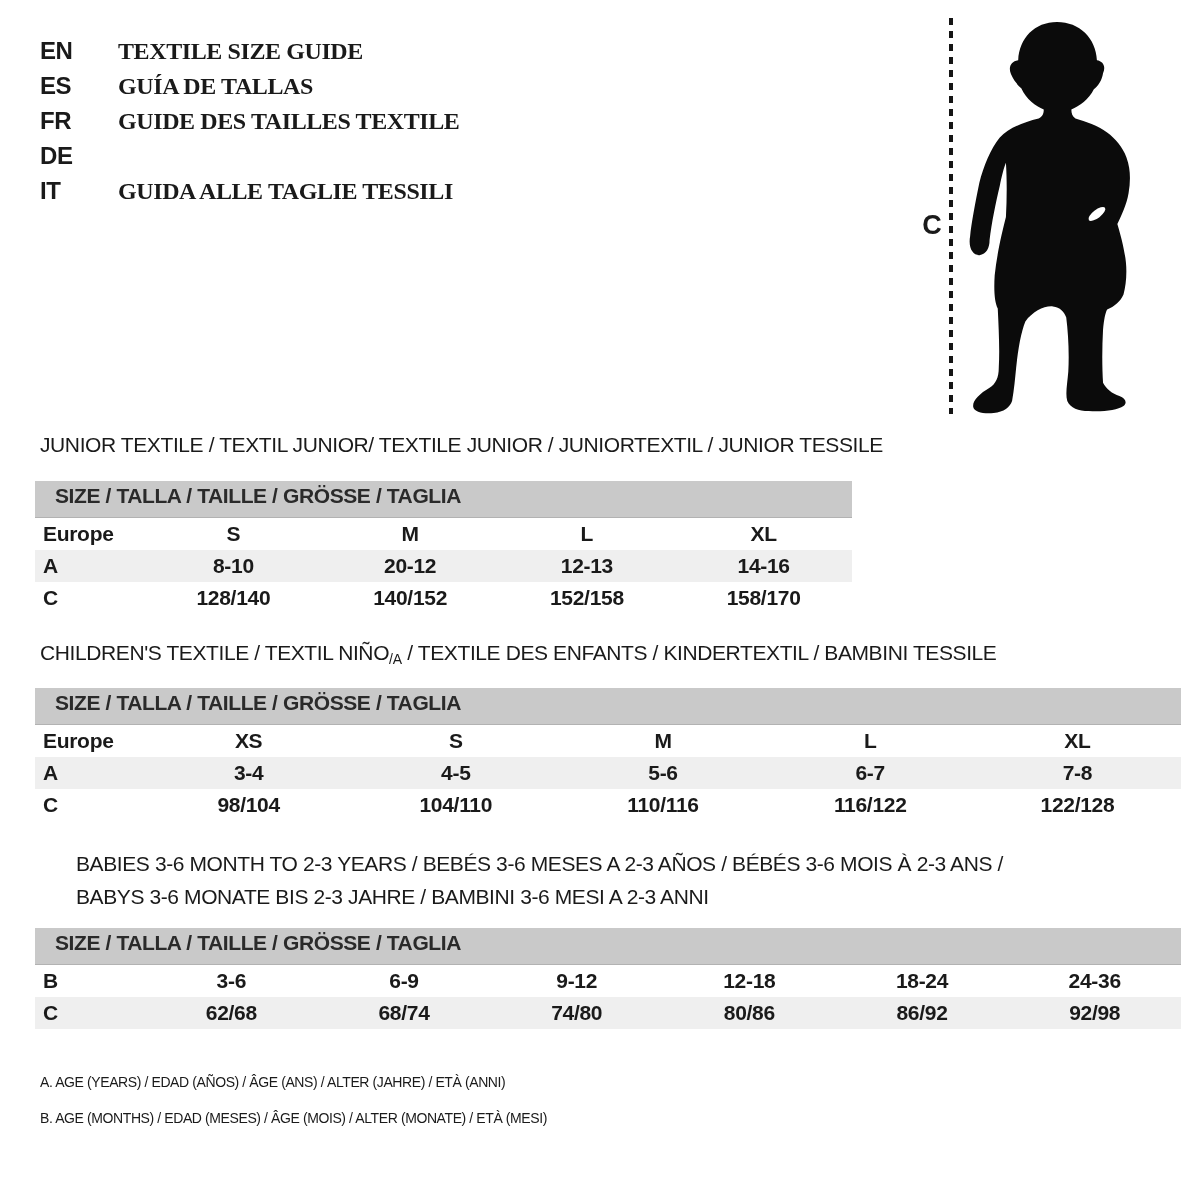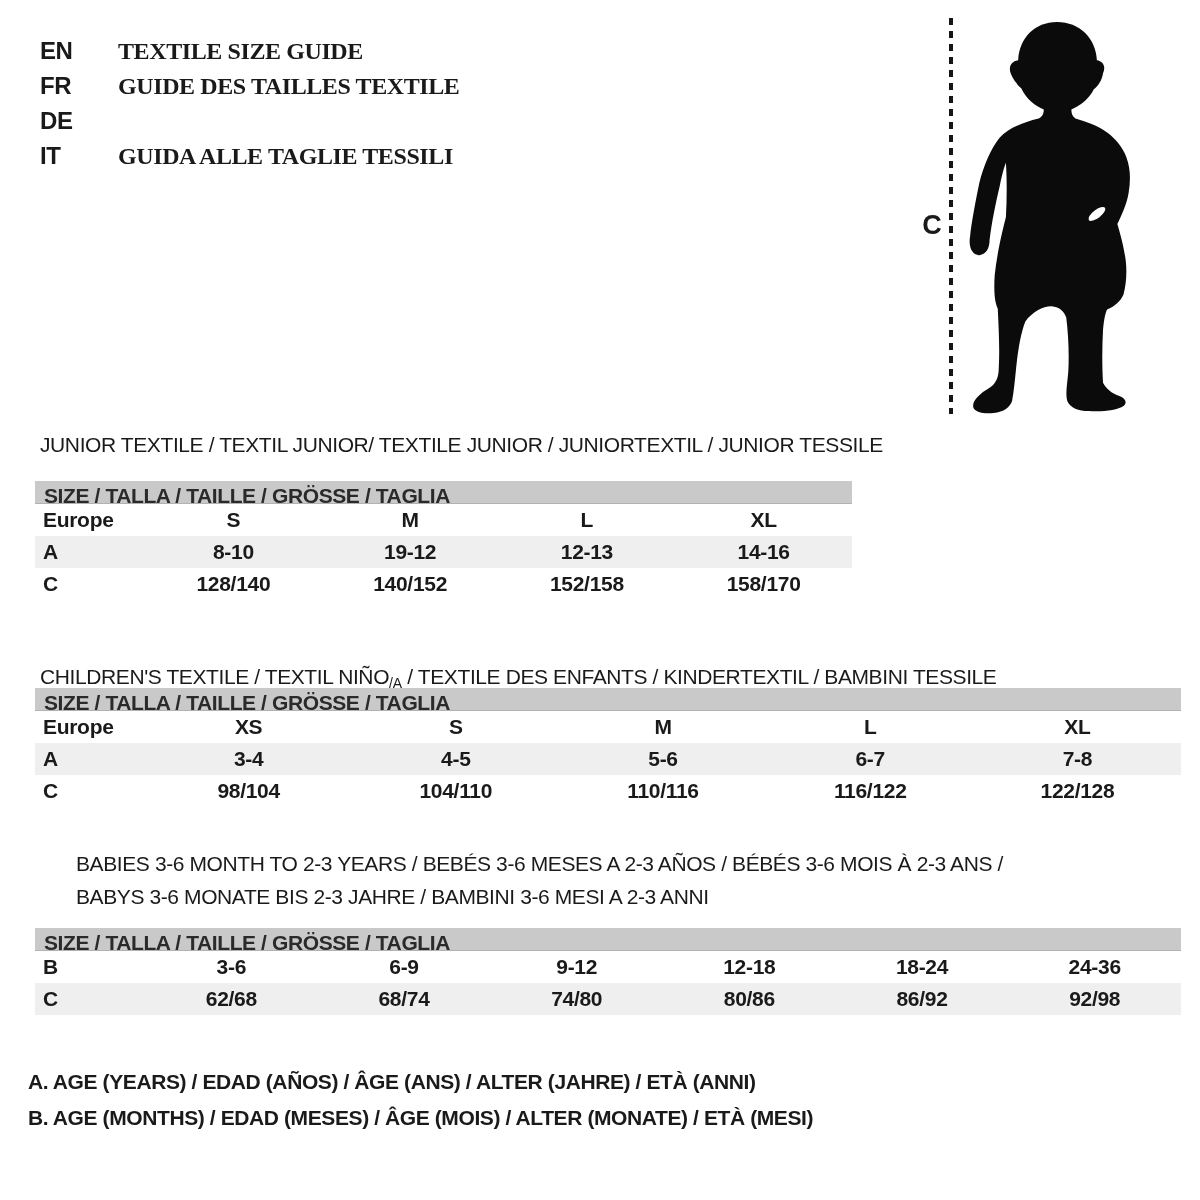--- a/index.html
+++ b/index.html
@@ -25,51 +25,55 @@
   }
   .silhouette{position:absolute;left:963px;top:16px;}
 
   
   .section-title{
     position:absolute;left:40px;font-size:21px;font-weight:400;letter-spacing:-0.4px;
     white-space:nowrap;
   }
   .section-title .sub{font-size:14px;vertical-align:-4px;letter-spacing:-0.2px;}
   .title-junior{top:433px;}
-  .title-children{top:641px;margin-top:24px;}
+  .title-children{top:641px;}
   .title-babies{top:847px;line-height:33px;margin-left:36px;}
 
   
   .size-table{position:absolute;left:35px;}
   .t-junior{top:481px;width:817px;}
   .t-children{top:688px;width:1146px;}
   .t-babies{top:928px;width:1146px;}
   .size-bar{
-    height:23px;background:#c9c9c9;border-bottom:1px solid #b2b2b2;
+    height:37px;background:#c9c9c9;border-bottom:1px solid #b2b2b2;
     font-size:21px;font-weight:700;color:#2a2a2a;letter-spacing:-0.4px;
-    line-height:29px;padding-left:9px;box-sizing:border-box;
+    line-height:29px;padding-left:20px;box-sizing:border-box;
   }
   .t-row{display:flex;align-items:center;height:32px;font-size:21px;font-weight:700;letter-spacing:-0.3px;}
   .t-row.shaded{background:#efefef;}
   .t-label{width:110px;padding-left:8px;box-sizing:border-box;text-align:left;}
   .t-cell{flex:1;text-align:center;}
 
   
-  .footnotes{position:absolute;left:28px;top:1064px;line-height:36px;
-    font-size:21px;font-weight:700;letter-spacing:-0.4px;}
+  .footnotes{position:absolute;left:40px;top:1064px;line-height:36px;
+    font-size:14px;font-weight:400;letter-spacing:-0.4px;}
 </style>
 </head>
 <body>
 
 <div id="page">
 
   <div class="lang-list">
     <div class="lang-row">
       <span class="lang-code">EN</span>
       <span class="lang-title">TEXTILE SIZE GUIDE</span>
+    </div>
+    <div class="lang-row">
+      <span class="lang-code">ES</span>
+      <span class="lang-title">GUÍA DE TALLAS</span>
     </div>
     <div class="lang-row">
       <span class="lang-code">FR</span>
       <span class="lang-title">GUIDE DES TAILLES TEXTILE</span>
     </div>
     <div class="lang-row">
       <span class="lang-code">DE</span>
     </div>
     <div class="lang-row">
       <span class="lang-code">IT</span>
@@ -110,21 +114,21 @@
     <div class="t-row">
       <span class="t-label">Europe</span>
       <span class="t-cell">S</span>
       <span class="t-cell">M</span>
       <span class="t-cell">L</span>
       <span class="t-cell">XL</span>
     </div>
     <div class="t-row shaded">
       <span class="t-label">A</span>
       <span class="t-cell">8-10</span>
-      <span class="t-cell">19-12</span>
+      <span class="t-cell">20-12</span>
       <span class="t-cell">12-13</span>
       <span class="t-cell">14-16</span>
     </div>
     <div class="t-row">
       <span class="t-label">C</span>
       <span class="t-cell">128/140</span>
       <span class="t-cell">140/152</span>
       <span class="t-cell">152/158</span>
       <span class="t-cell">158/170</span>
     </div>

